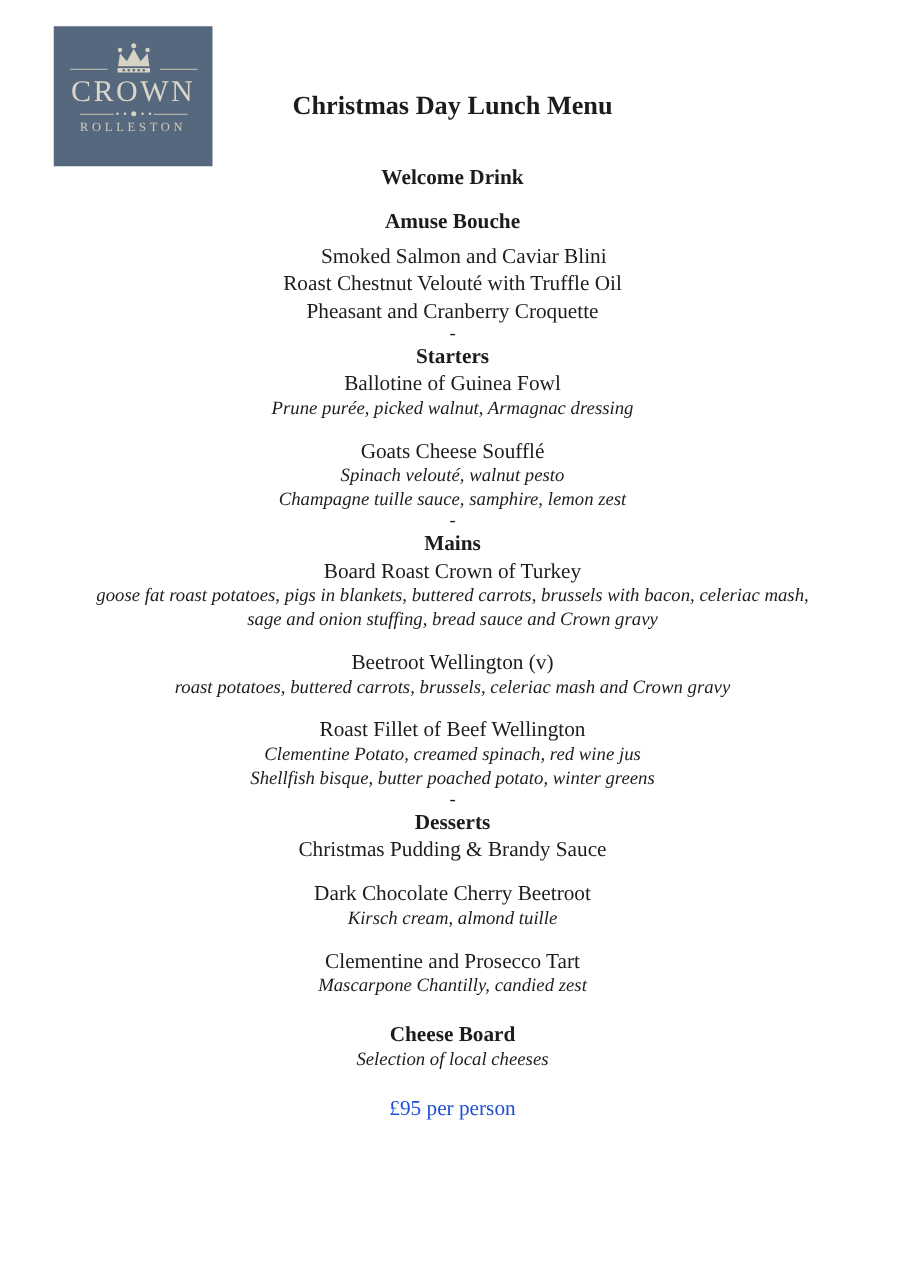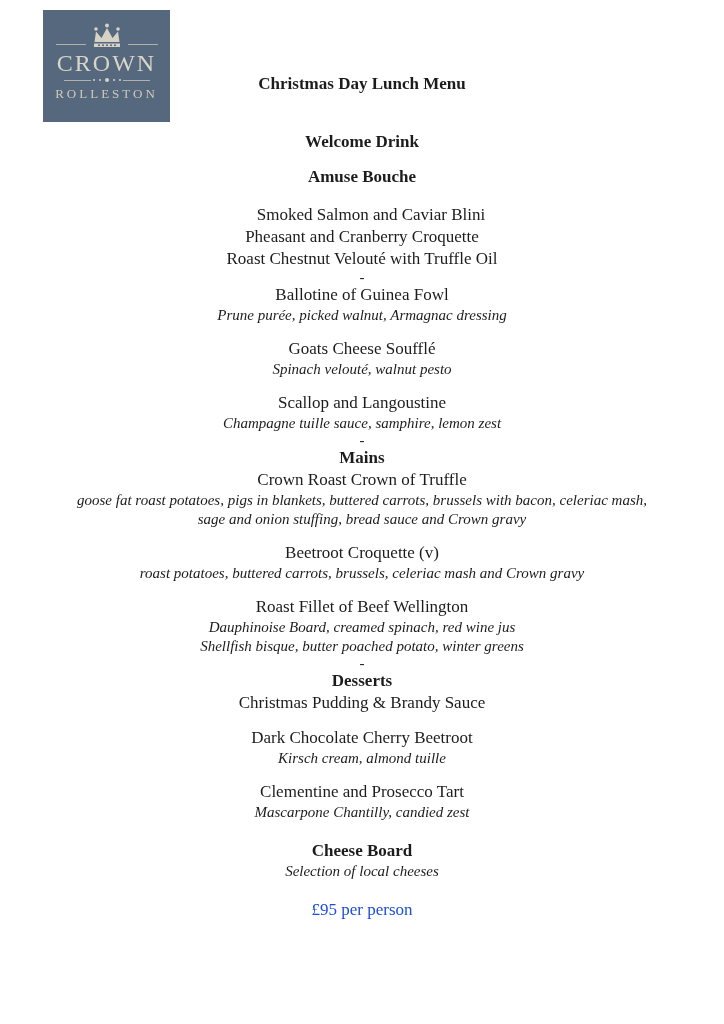--- a/index.html
+++ b/index.html
@@ -8,54 +8,54 @@
     background: #ffffff;
     font-family: "Liberation Serif", "DejaVu Serif", serif;
     color: #1c1c1c;
     overflow: hidden;
     position: relative;
   }
   .menu-page { padding-top: 70px; text-align: center; }
 
   
   .logo {
-    position: absolute; left: 43px; top: 10px;
+    position: absolute; left: 43px; top: 21px;
     width: 127px; height: 112px;
     background: #56687e;
     color: #d6d2c4;
     display: flex; flex-direction: column; align-items: center;
     box-sizing: border-box; padding-top: 12px;
   }
   .crown-row { display: flex; align-items: flex-end; justify-content: center; width: 100%; }
   .crown-rule { width: 30px; height: 1px; background: #cfcaba; opacity: .75; margin-bottom: 4px; }
   .crown-glyph { margin: 0 3px; display: block; }
   .logo-name {
     font-size: 24px; line-height: 26px; letter-spacing: 2px;
     color: #d9d5c7; margin-top: 1px;
   }
   .logo-divider { display: flex; align-items: center; justify-content: center; margin-top: 2px; }
   .logo-divider .rule { width: 27px; height: 1px; background: #cfcaba; opacity: .75; }
   .logo-divider .dot { width: 2px; height: 2px; border-radius: 50%; background: #d6d2c4; margin: 0 2px; }
   .logo-divider .dot.big { width: 4px; height: 4px; }
-  .logo-sub { font-size: 13px; letter-spacing: 3px; margin-top: 4px; color: #cfcaba; }
+  .logo-sub { font-size: 10px; letter-spacing: 3px; margin-top: 4px; color: #cfcaba; }
 
   
-  .title { font-size: 17px; font-weight: bold; line-height: 28px; margin: 0; }
+  .title { font-size: 21px; font-weight: bold; line-height: 28px; margin: 0; }
   .head  { font-size: 17px; font-weight: bold; line-height: 22px; }
   .item  { font-size: 17px; line-height: 22px; }
   .desc  {
     font-size: 15px; font-style: italic; line-height: 19px;
     max-width: 570px; margin-left: auto; margin-right: auto;
   }
   .dash  { font-size: 15px; line-height: 14px; }
   .price { font-size: 17px; line-height: 22px; color: #1d4ed8; }
   .mt20 { margin-top: 33px; }
   .mt18 { margin-top: 18px; text-align: center; }
   .mt13 { margin-top: 13px; }
-  .mt2  { margin-top: 16px; padding-left: 18px; }
+  .mt2  { margin-top: 6px; padding-left: 18px; }
 </style>
 </head>
 <body>
 
 <div class="menu-page">
 
   <div class="logo">
     <div class="crown-row">
       <span class="crown-rule"></span>
       <svg class="crown-glyph" width="36" height="27" viewBox="0 0 36 27">
@@ -88,41 +88,41 @@
     </div>
     <div class="logo-sub">ROLLESTON</div>
   </div>
 
   <h1 class="title">Christmas Day Lunch Menu</h1>
 
   <div class="head mt20">Welcome Drink</div>
 
   <div class="head mt13">Amuse Bouche</div>
   <div class="item mt2">Smoked Salmon and Caviar Blini</div>
+  <div class="item">Roast Chestnut Velouté with Truffle Oil</div>
   <div class="item">Pheasant and Cranberry Croquette</div>
-  <div class="item">Roast Chestnut Velouté with Truffle Oil</div>
 
   <div class="dash">-</div>
 
+  <div class="head">Starters</div>
   <div class="item">Ballotine of Guinea Fowl</div>
   <div class="desc">Prune purée, picked walnut, Armagnac dressing</div>
   <div class="item mt13">Goats Cheese Soufflé</div>
   <div class="desc">Spinach velouté, walnut pesto</div>
-  <div class="item mt13">Scallop and Langoustine</div>
   <div class="desc">Champagne tuille sauce, samphire, lemon zest</div>
 
   <div class="dash">-</div>
 
   <div class="head">Mains</div>
-  <div class="item">Crown Roast Crown of Truffle</div>
+  <div class="item">Board Roast Crown of Turkey</div>
   <div class="desc">goose fat roast potatoes, pigs in blankets, buttered carrots, brussels with bacon, celeriac mash, sage and onion stuffing, bread sauce and Crown gravy</div>
-  <div class="item mt13">Beetroot Croquette (v)</div>
+  <div class="item mt13">Beetroot Wellington (v)</div>
   <div class="desc">roast potatoes, buttered carrots, brussels, celeriac mash and Crown gravy</div>
   <div class="item mt13">Roast Fillet of Beef Wellington</div>
-  <div class="desc">Dauphinoise Board, creamed spinach, red wine jus</div>
+  <div class="desc">Clementine Potato, creamed spinach, red wine jus</div>
   <div class="desc">Shellfish bisque, butter poached potato, winter greens</div>
 
   <div class="dash">-</div>
 
   <div class="head">Desserts</div>
   <div class="item">Christmas Pudding &amp; Brandy Sauce</div>
   <div class="item mt13">Dark Chocolate Cherry Beetroot</div>
   <div class="desc">Kirsch cream, almond tuille</div>
   <div class="item mt13">Clementine and Prosecco Tart</div>
   <div class="desc">Mascarpone Chantilly, candied zest</div>

